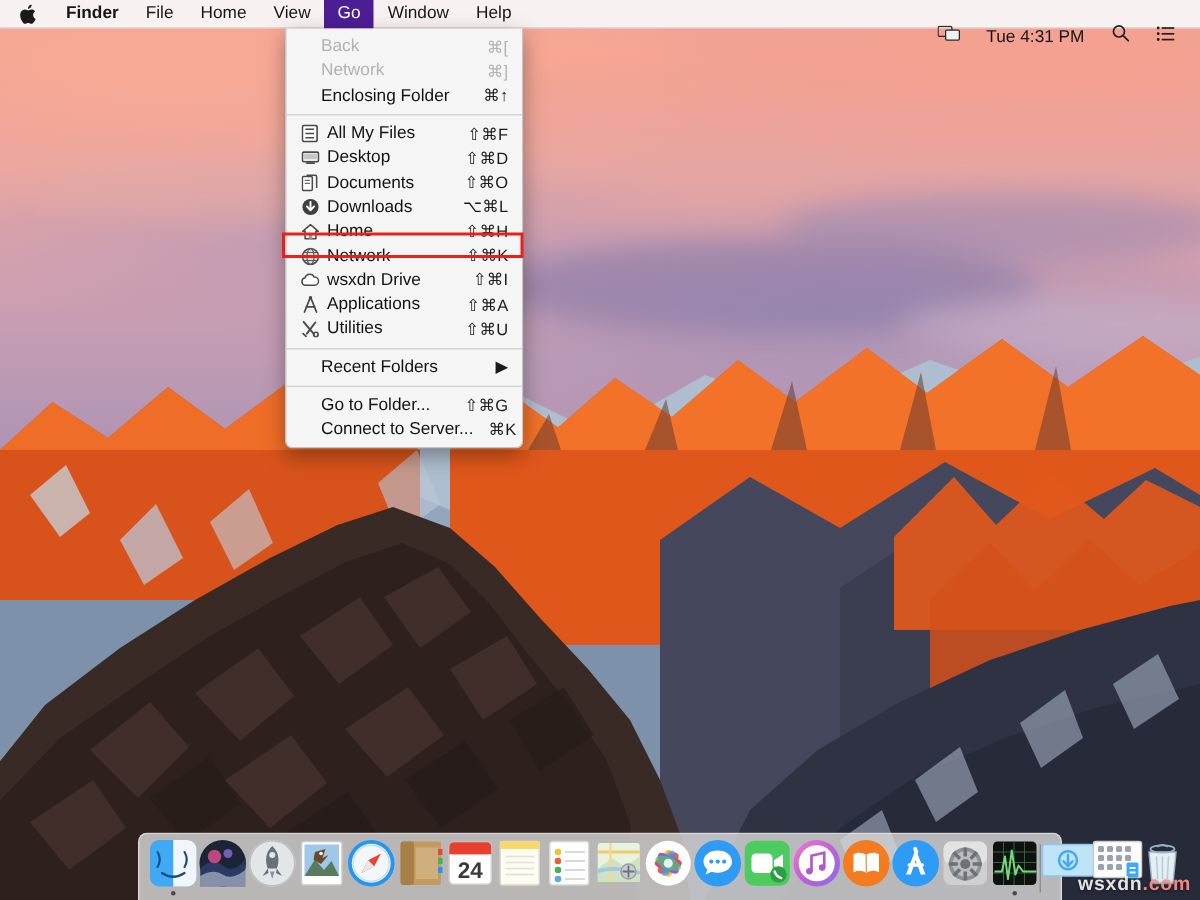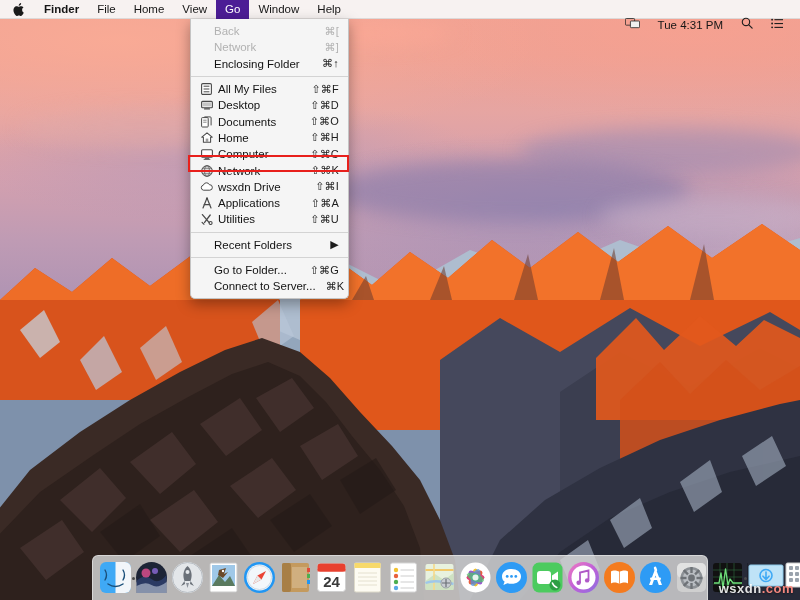--- a/index.html
+++ b/index.html
@@ -65,21 +65,21 @@
   
   #redbox{ position:absolute; left:188px; top:155px; width:161px; height:17px;
            border:2px solid #e8201c; z-index:60; pointer-events:none; }
 
   
   #dock{ position:absolute; left:92px; bottom:0; width:616px; height:45px;
          background:rgba(216,216,216,.82);
          border:1px solid rgba(255,255,255,.45); border-bottom:none;
          border-radius:6px 6px 0 0; display:flex; align-items:flex-end;
          padding:4px 6px 3px 6px; gap:0px; z-index:30; }
-  .dk{ width:38px; height:40px; display:flex; flex-direction:row;
+  .dk{ width:38px; height:40px; display:flex; flex-direction:column;
        align-items:center; justify-content:flex-end; position:relative; }
   .dk .glyph{ width:33px; height:33px; position:relative; }
   .dk .run{ width:3px; height:3px; border-radius:50%; background:#4a4a4a;
             margin-top:2px; }
   .dk .norun{ width:3px; height:3px; margin-top:2px; }
   .dksep{ width:10px; height:36px; display:flex; align-items:center;
           justify-content:center; }
   .dksep i{ display:block; width:1px; height:32px; background:rgba(0,0,0,.22); }
 
   
@@ -273,43 +273,42 @@
           <rect x="0.6" y="1.6" width="6.6" height="9.4" rx="0.8" fill="#fff" stroke="#4a4a4a" stroke-width="1"></rect>
           <path d="M3.4 0.9 H9.2 a0.9 .9 0 0 1 .9 .9 V9.4" fill="none" stroke="#4a4a4a" stroke-width="1"></path>
           <line x1="2.2" y1="4.2" x2="5.6" y2="4.2" stroke="#6b6b6b" stroke-width=".8"></line>
           <line x1="2.2" y1="6.2" x2="5.6" y2="6.2" stroke="#6b6b6b" stroke-width=".8"></line>
         </svg>
       </span>
       <span class="lbl">Documents</span>
       <span class="key">⇧⌘O</span>
     </div>
 
+    <div class="mi">
+      <span class="ico">
+        <svg width="12" height="12" viewBox="0 0 12 12">
+          <circle cx="6" cy="6" r="5.4" fill="#3f3f3f"></circle>
+          <path d="M6 2.6 V7.6 M3.6 5.6 L6 8.2 L8.4 5.6" fill="none" stroke="#fff" stroke-width="1.3" stroke-linecap="round" stroke-linejoin="round"></path>
+        </svg>
+      </span>
+      <span class="lbl">Downloads</span>
+      <span class="key">⌥⌘L</span>
+    </div>
 
     <div class="mi">
       <span class="ico">
         <svg width="12" height="11" viewBox="0 0 12 11">
           <path d="M6 0.8 L11.2 5.2 H9.6 V10.2 H2.4 V5.2 H0.8 Z" fill="#fff" stroke="#4a4a4a" stroke-width="1.05" stroke-linejoin="round"></path>
           <rect x="4.7" y="6.6" width="2.6" height="3.6" fill="#9d9d9d"></rect>
         </svg>
       </span>
       <span class="lbl">Home</span>
       <span class="key">⇧⌘H</span>
     </div>
 
-    <div class="mi hl">
-      <span class="ico">
-        <svg width="12" height="11" viewBox="0 0 12 11">
-          <rect x="0.6" y="0.8" width="10.8" height="7.4" rx="1" fill="#fff" stroke="#4a4a4a" stroke-width="1.1"></rect>
-          <rect x="4" y="8.6" width="4" height="1.6" fill="#6d6d6d"></rect>
-          <rect x="2.6" y="9.8" width="6.8" height="1" rx=".4" fill="#4a4a4a"></rect>
-        </svg>
-      </span>
-      <span class="lbl">Computer</span>
-      <span class="key">⇧⌘C</span>
-    </div>
 
     <div class="mi">
       <span class="ico">
         <svg width="12" height="12" viewBox="0 0 12 12">
           <circle cx="6" cy="6" r="5.3" fill="#dfdfdf" stroke="#4a4a4a" stroke-width="1"></circle>
           <ellipse cx="6" cy="6" rx="2.4" ry="5.3" fill="none" stroke="#5a5a5a" stroke-width=".8"></ellipse>
           <line x1="0.8" y1="6" x2="11.2" y2="6" stroke="#5a5a5a" stroke-width=".8"></line>
           <line x1="1.6" y1="3.3" x2="10.4" y2="3.3" stroke="#5a5a5a" stroke-width=".7"></line>
           <line x1="1.6" y1="8.7" x2="10.4" y2="8.7" stroke="#5a5a5a" stroke-width=".7"></line>
         </svg>

